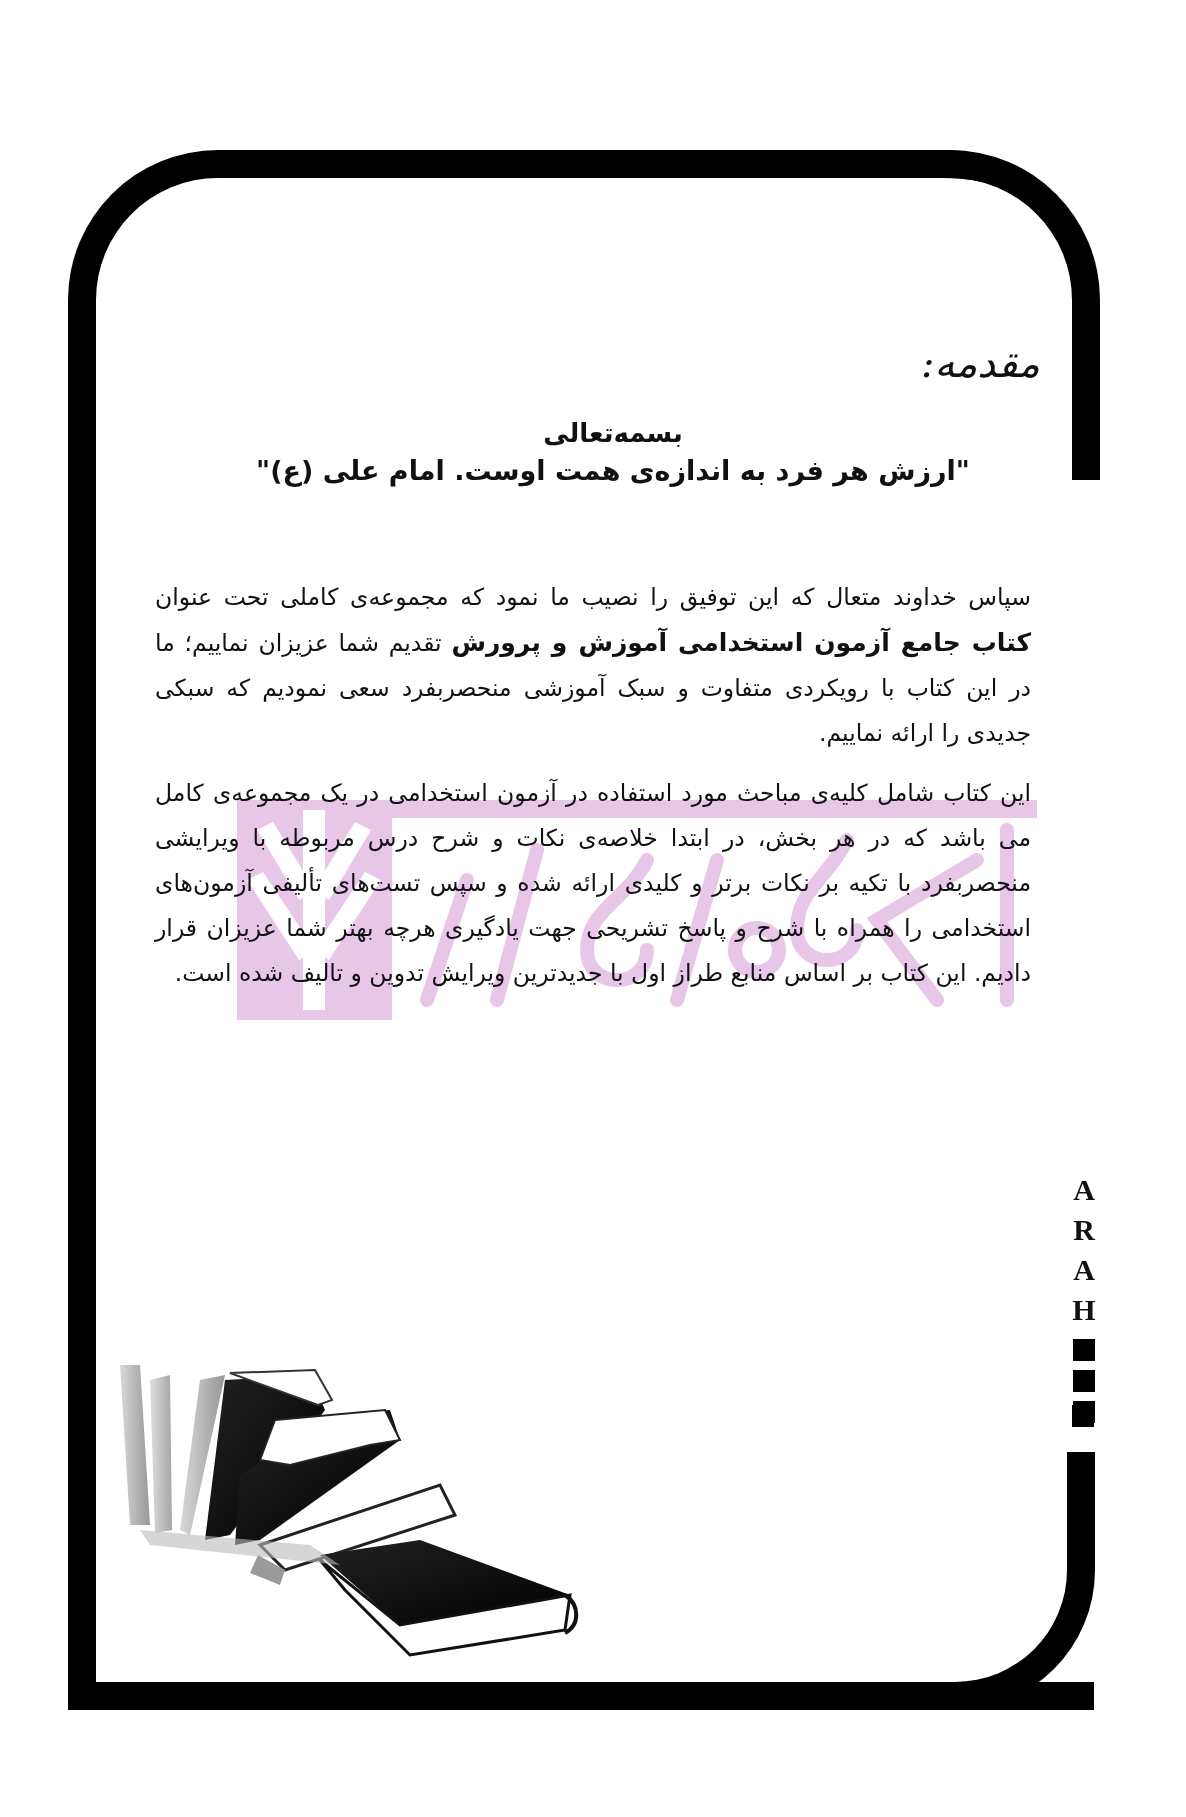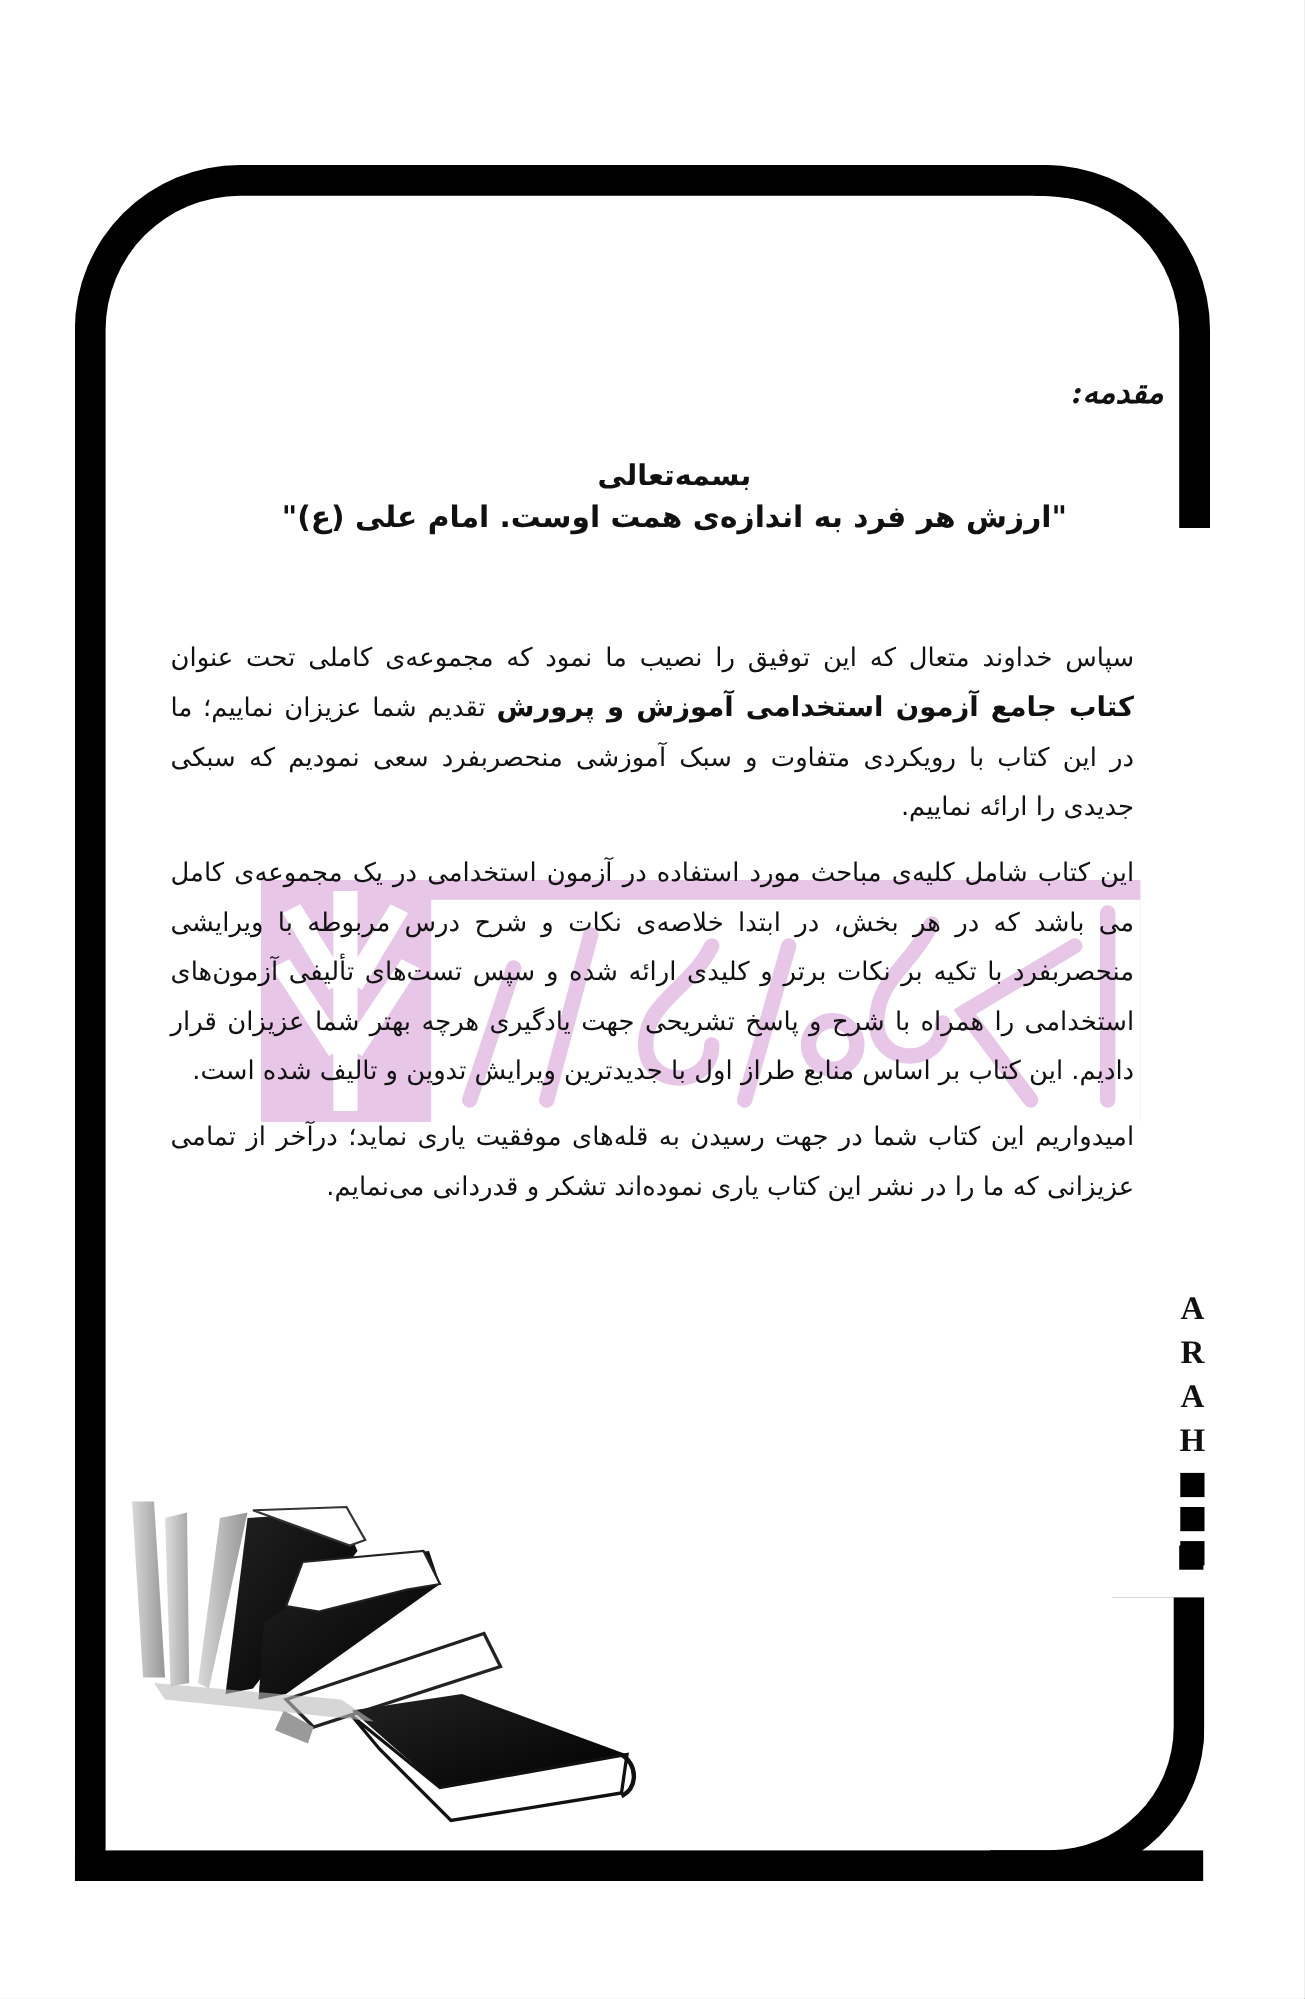--- a/index.html
+++ b/index.html
@@ -54,26 +54,26 @@
       position: absolute;
       left: 1072px;
       top: 1405px;
       width: 22px;
       height: 22px;
       background: #000;
     }
     
     .heading {
       position: absolute;
-      right: 128px;
+      right: 146px;
       top: 340px;
       font-family: "DejaVu Serif", serif;
       font-style: italic;
-      font-weight: bold;
-      font-size: 28px;
+      font-weight: normal;
+      font-size: 40px;
       direction: rtl;
     }
     .basmala {
       position: absolute;
       left: 0;
       width: 1186px;
       top: 418px;
       text-align: center;
       font-weight: bold;
       font-size: 26px;
@@ -181,21 +181,20 @@
     <path d="M480 60 L440 200"></path>
     <path d="M410 60 C 390 100, 350 110, 350 150 C 350 190, 410 190, 410 150"></path>
     <path d="M300 50 L260 200"></path>
     <path d="M230 80 L190 200"></path>
   </g>
 </svg>
 
 <div class="body-text">
   <p><span>سپاس خداوند متعال که این توفیق را نصیب ما نمود که مجموعه‌ی کاملی تحت عنوان </span><b>کتاب جامع آزمون استخدامی آموزش و پرورش</b><span> تقدیم شما عزیزان نماییم؛ ما در این کتاب با رویکردی متفاوت و سبک آموزشی منحصربفرد سعی نمودیم که سبکی جدیدی را ارائه نماییم.</span></p>
   <p><span>این کتاب شامل کلیه‌ی مباحث مورد استفاده در آزمون استخدامی در یک مجموعه‌ی کامل می باشد که در هر بخش، در ابتدا خلاصه‌ی نکات و شرح درس مربوطه با ویرایشی منحصربفرد با تکیه بر نکات برتر و کلیدی ارائه شده و سپس تست‌های تألیفی آزمون‌های استخدامی را همراه با شرح و پاسخ تشریحی جهت یادگیری هرچه بهتر شما عزیزان قرار دادیم. این کتاب بر اساس منابع طراز اول با جدیدترین ویرایش تدوین و تالیف شده است.</span></p>
-  <p><span>امیدواریم این کتاب شما در جهت رسیدن به قله‌های موفقیت یاری نماید؛ درآخر از تمامی عزیزانی که ما را در نشر این کتاب یاری نموده‌اند تشکر و قدردانی می‌نمایم.</span></p>
 </div>
 
 <div class="side-letters">
   <div>A</div>
   <div>R</div>
   <div>A</div>
   <div>H</div>
   <span class="sq"></span>
   <span class="sq"></span>
   <span class="sq"></span>

